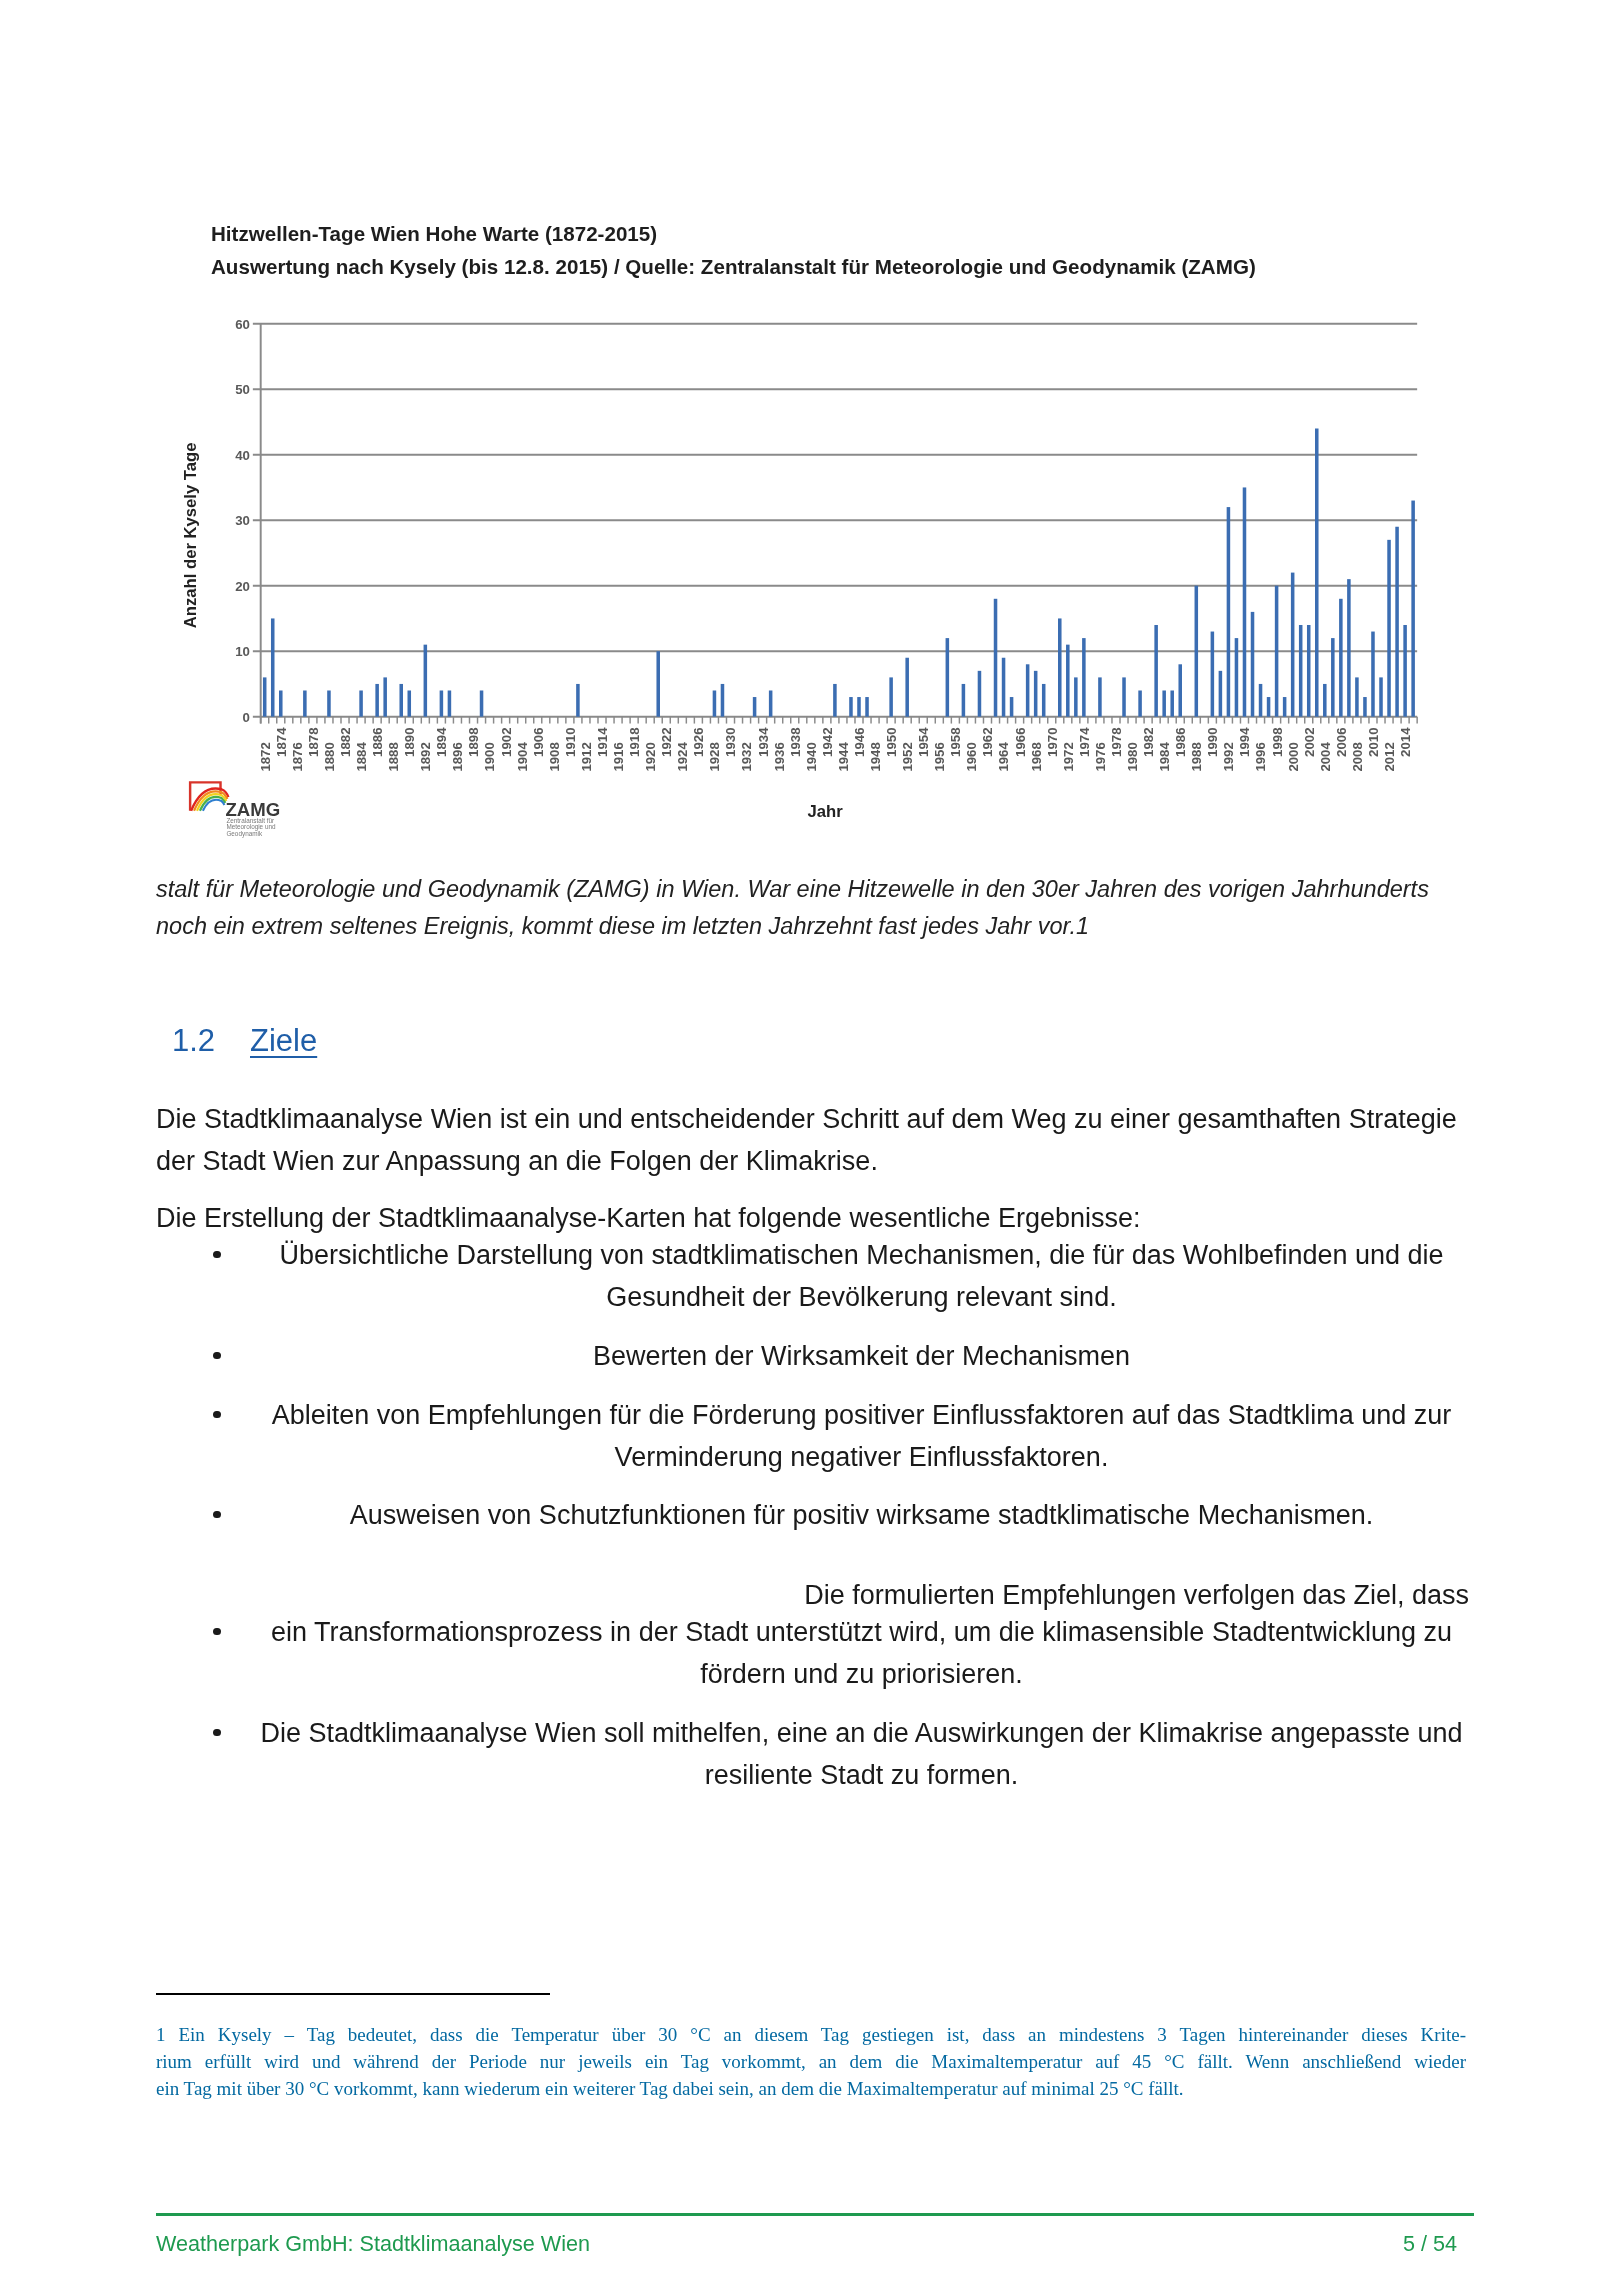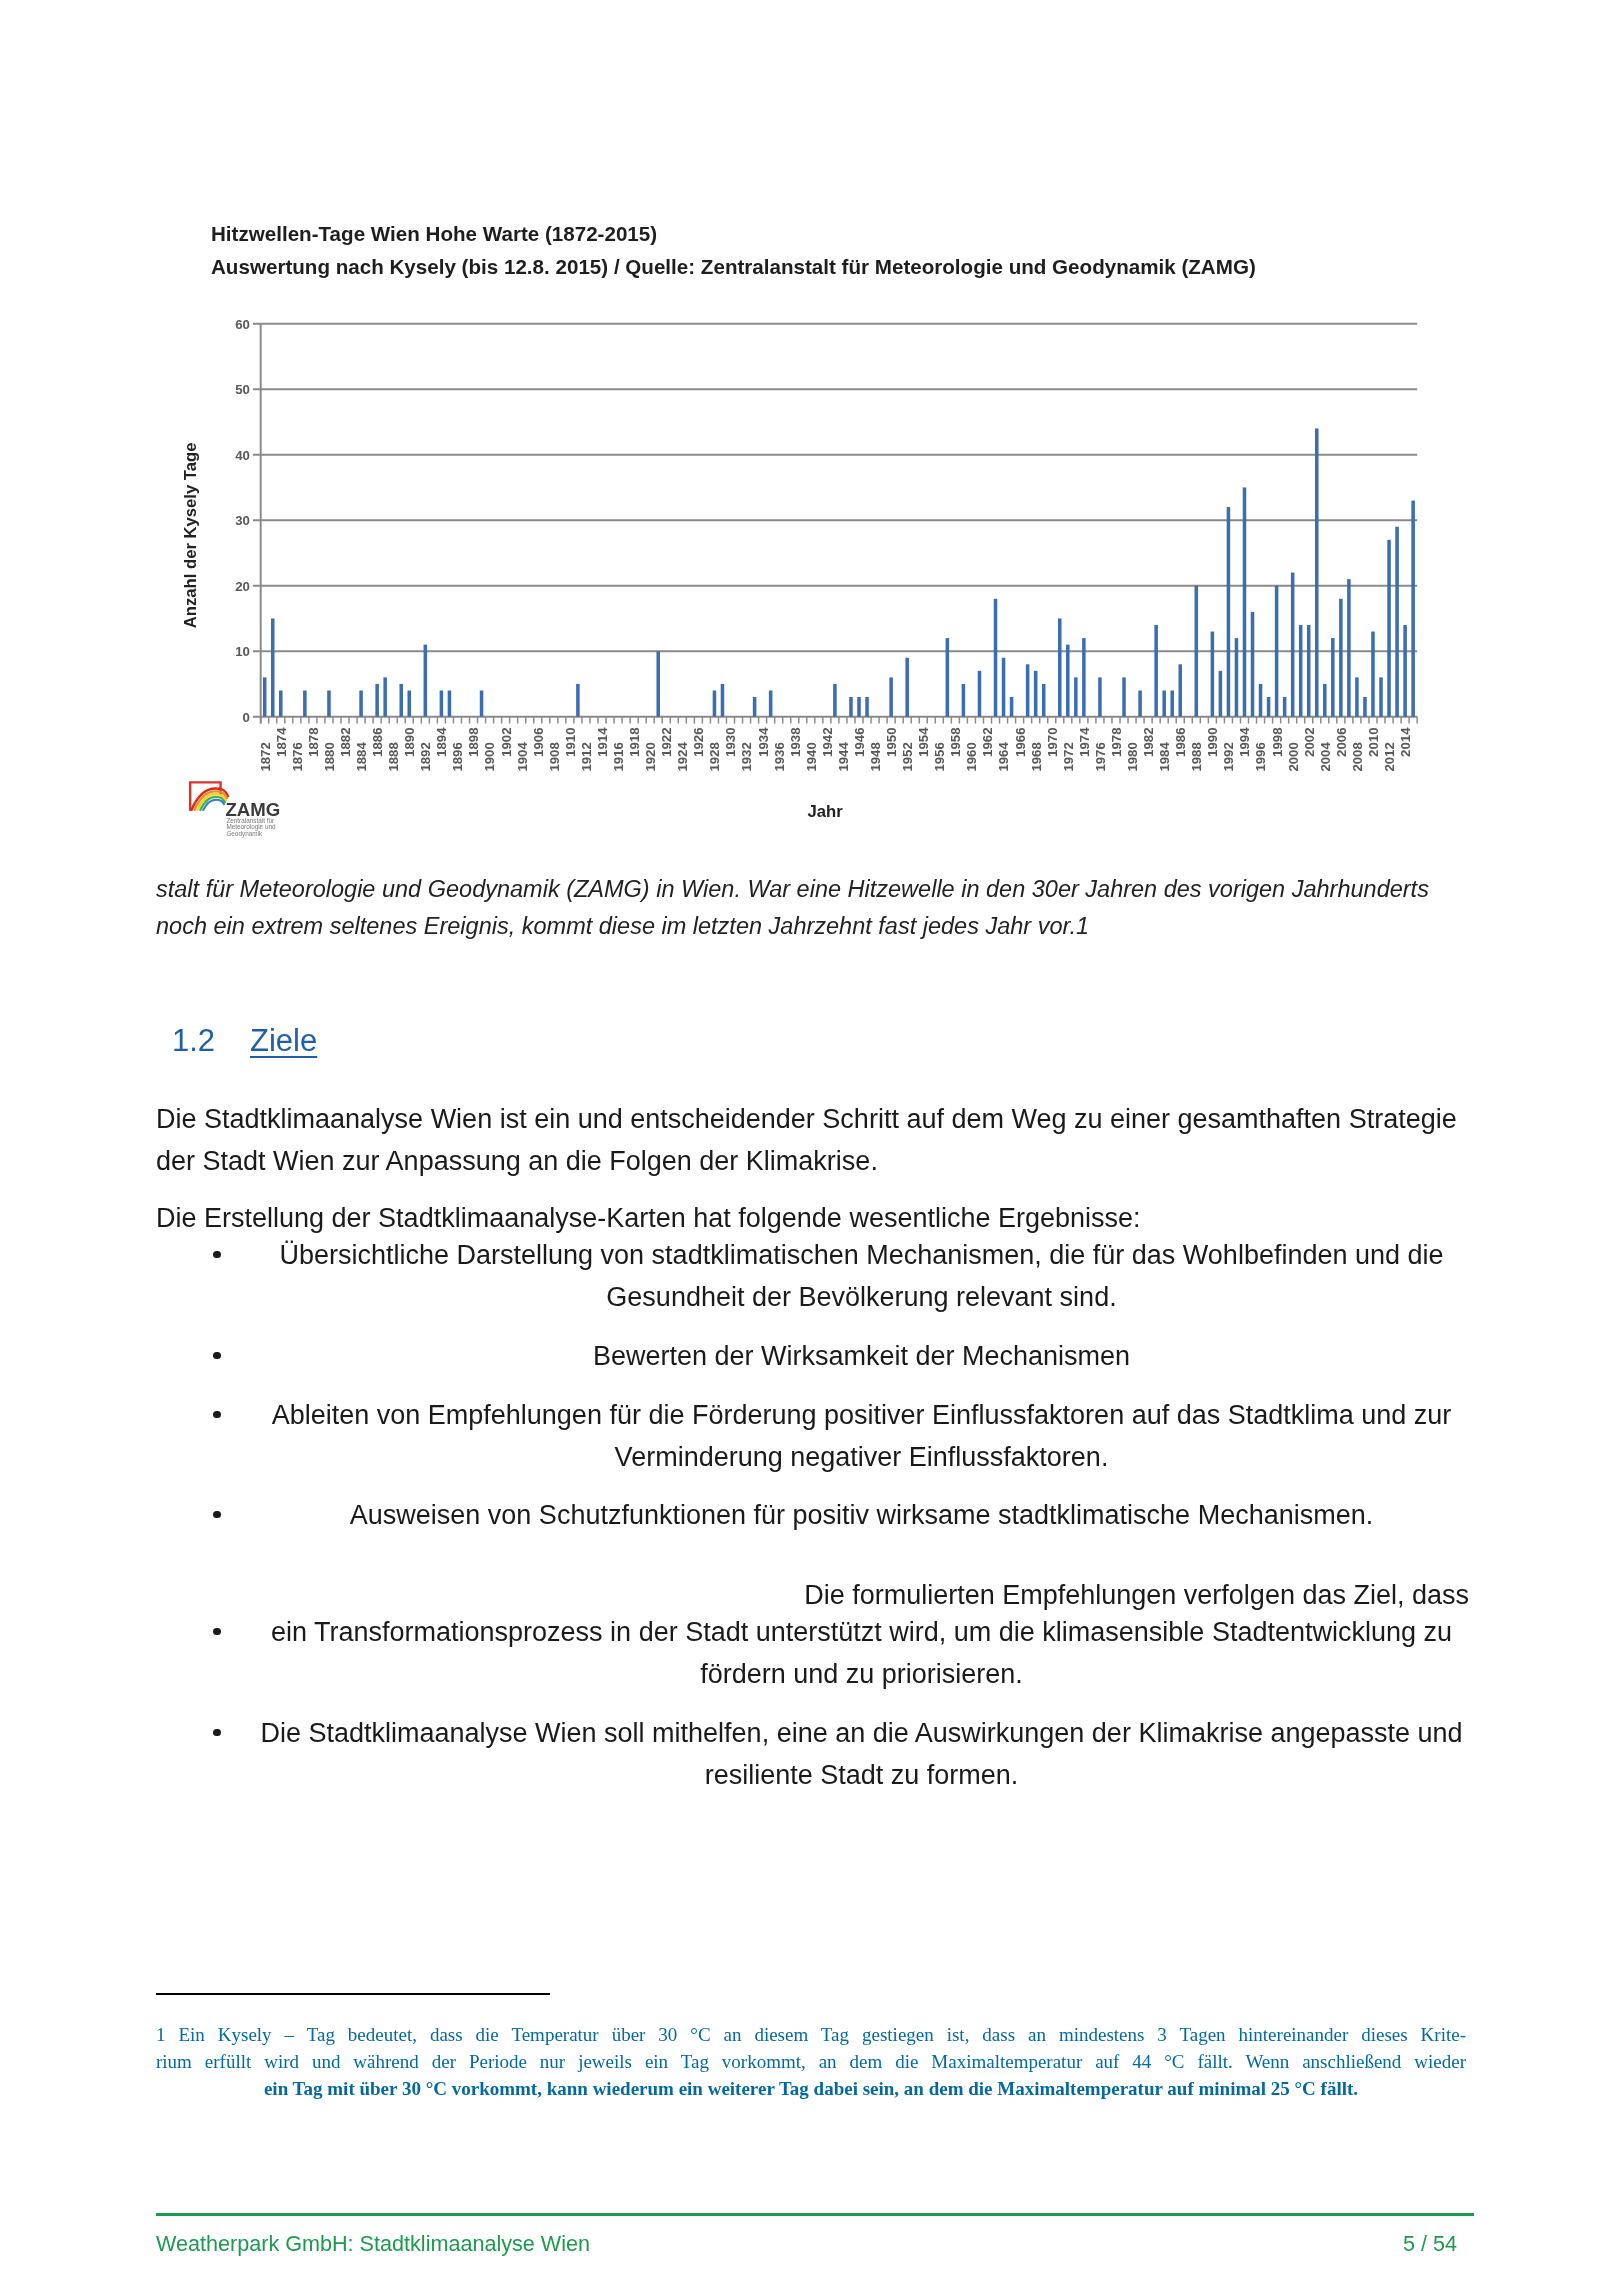--- a/index.html
+++ b/index.html
@@ -23,21 +23,21 @@
   .para { left: 156px; width: 1313px; font-family: "Liberation Sans", sans-serif; font-size: 27px; line-height: 42px; color: #1a1a1a; margin-top: 21px; }
   .para .line { white-space: nowrap; }
   .li { left: 156px; width: 1313px; font-family: "Liberation Sans", sans-serif; font-size: 27px; line-height: 42px; color: #1a1a1a; }
   .li .bullet { position: absolute; left: 57px; top: 16.7px; width: 7.8px; height: 7.8px; border-radius: 50%; background: #1a1a1a; }
   .li .li-text { position: absolute; left: 98px; top: 0; width: 1215px; text-align: center; }
   .li .line { white-space: nowrap; }
 
   .fn-rule { left: 156px; top: 1993px; width: 394px; height: 1.5px; background: #000000; }
   .footnote { left: 156px; top: 2021px; width: 1310px; font-family: "Liberation Serif", serif; font-size: 19px; line-height: 27px; color: #0369a1; }
   .footnote .j { text-align: justify; text-align-last: justify; }
-  .footnote .l { text-align: center; font-weight: bold; }
+  .footnote .l { text-align: left; }
 
   .footer-rule { left: 156px; top: 2213px; width: 1318px; height: 2.9px; }
   .footer { left: 156px; top: 2229px; width: 1301px; height: 29px; font-family: "Liberation Sans", sans-serif; font-size: 21.6px; line-height: 29px; }
   .footer .left { position: absolute; left: 0; top: 0; white-space: nowrap; }
   .footer .right { position: absolute; right: 0; top: 0; white-space: nowrap; }
 </style>
 </head>
 <body>
 
 <div class="abs chart-title" style="top:217px;">Hitzwellen-Tage Wien Hohe Warte (1872-2015)</div>
@@ -432,21 +432,21 @@
   <span class="bullet"></span>
   <div class="li-text">
     <div class="line">Die Stadtklimaanalyse Wien soll mithelfen, eine an die Auswirkungen der Klimakrise angepasste und</div>
     <div class="line">resiliente Stadt zu formen.</div>
   </div>
 </div>
 
 <div class="abs fn-rule"></div>
 <div class="abs footnote">
   <div class="j">1 Ein Kysely – Tag bedeutet, dass die Temperatur über 30 °C an diesem Tag gestiegen ist, dass an mindestens 3 Tagen hintereinander dieses Krite-</div>
-  <div class="j">rium erfüllt wird und während der Periode nur jeweils ein Tag vorkommt, an dem die Maximaltemperatur auf 44 °C fällt. Wenn anschließend wieder</div>
+  <div class="j">rium erfüllt wird und während der Periode nur jeweils ein Tag vorkommt, an dem die Maximaltemperatur auf 45 °C fällt. Wenn anschließend wieder</div>
   <div class="l">ein Tag mit über 30 °C vorkommt, kann wiederum ein weiterer Tag dabei sein, an dem die Maximaltemperatur auf minimal 25 °C fällt.</div>
 </div>
 
 <div class="abs footer-rule" style="background:#1e9a4f;"></div>
 <div class="abs footer" style="color:#1e9a4f;">
   <span class="left">Weatherpark GmbH: Stadtklimaanalyse Wien</span>
   <span class="right">5 / 54</span>
 </div>
 
 

